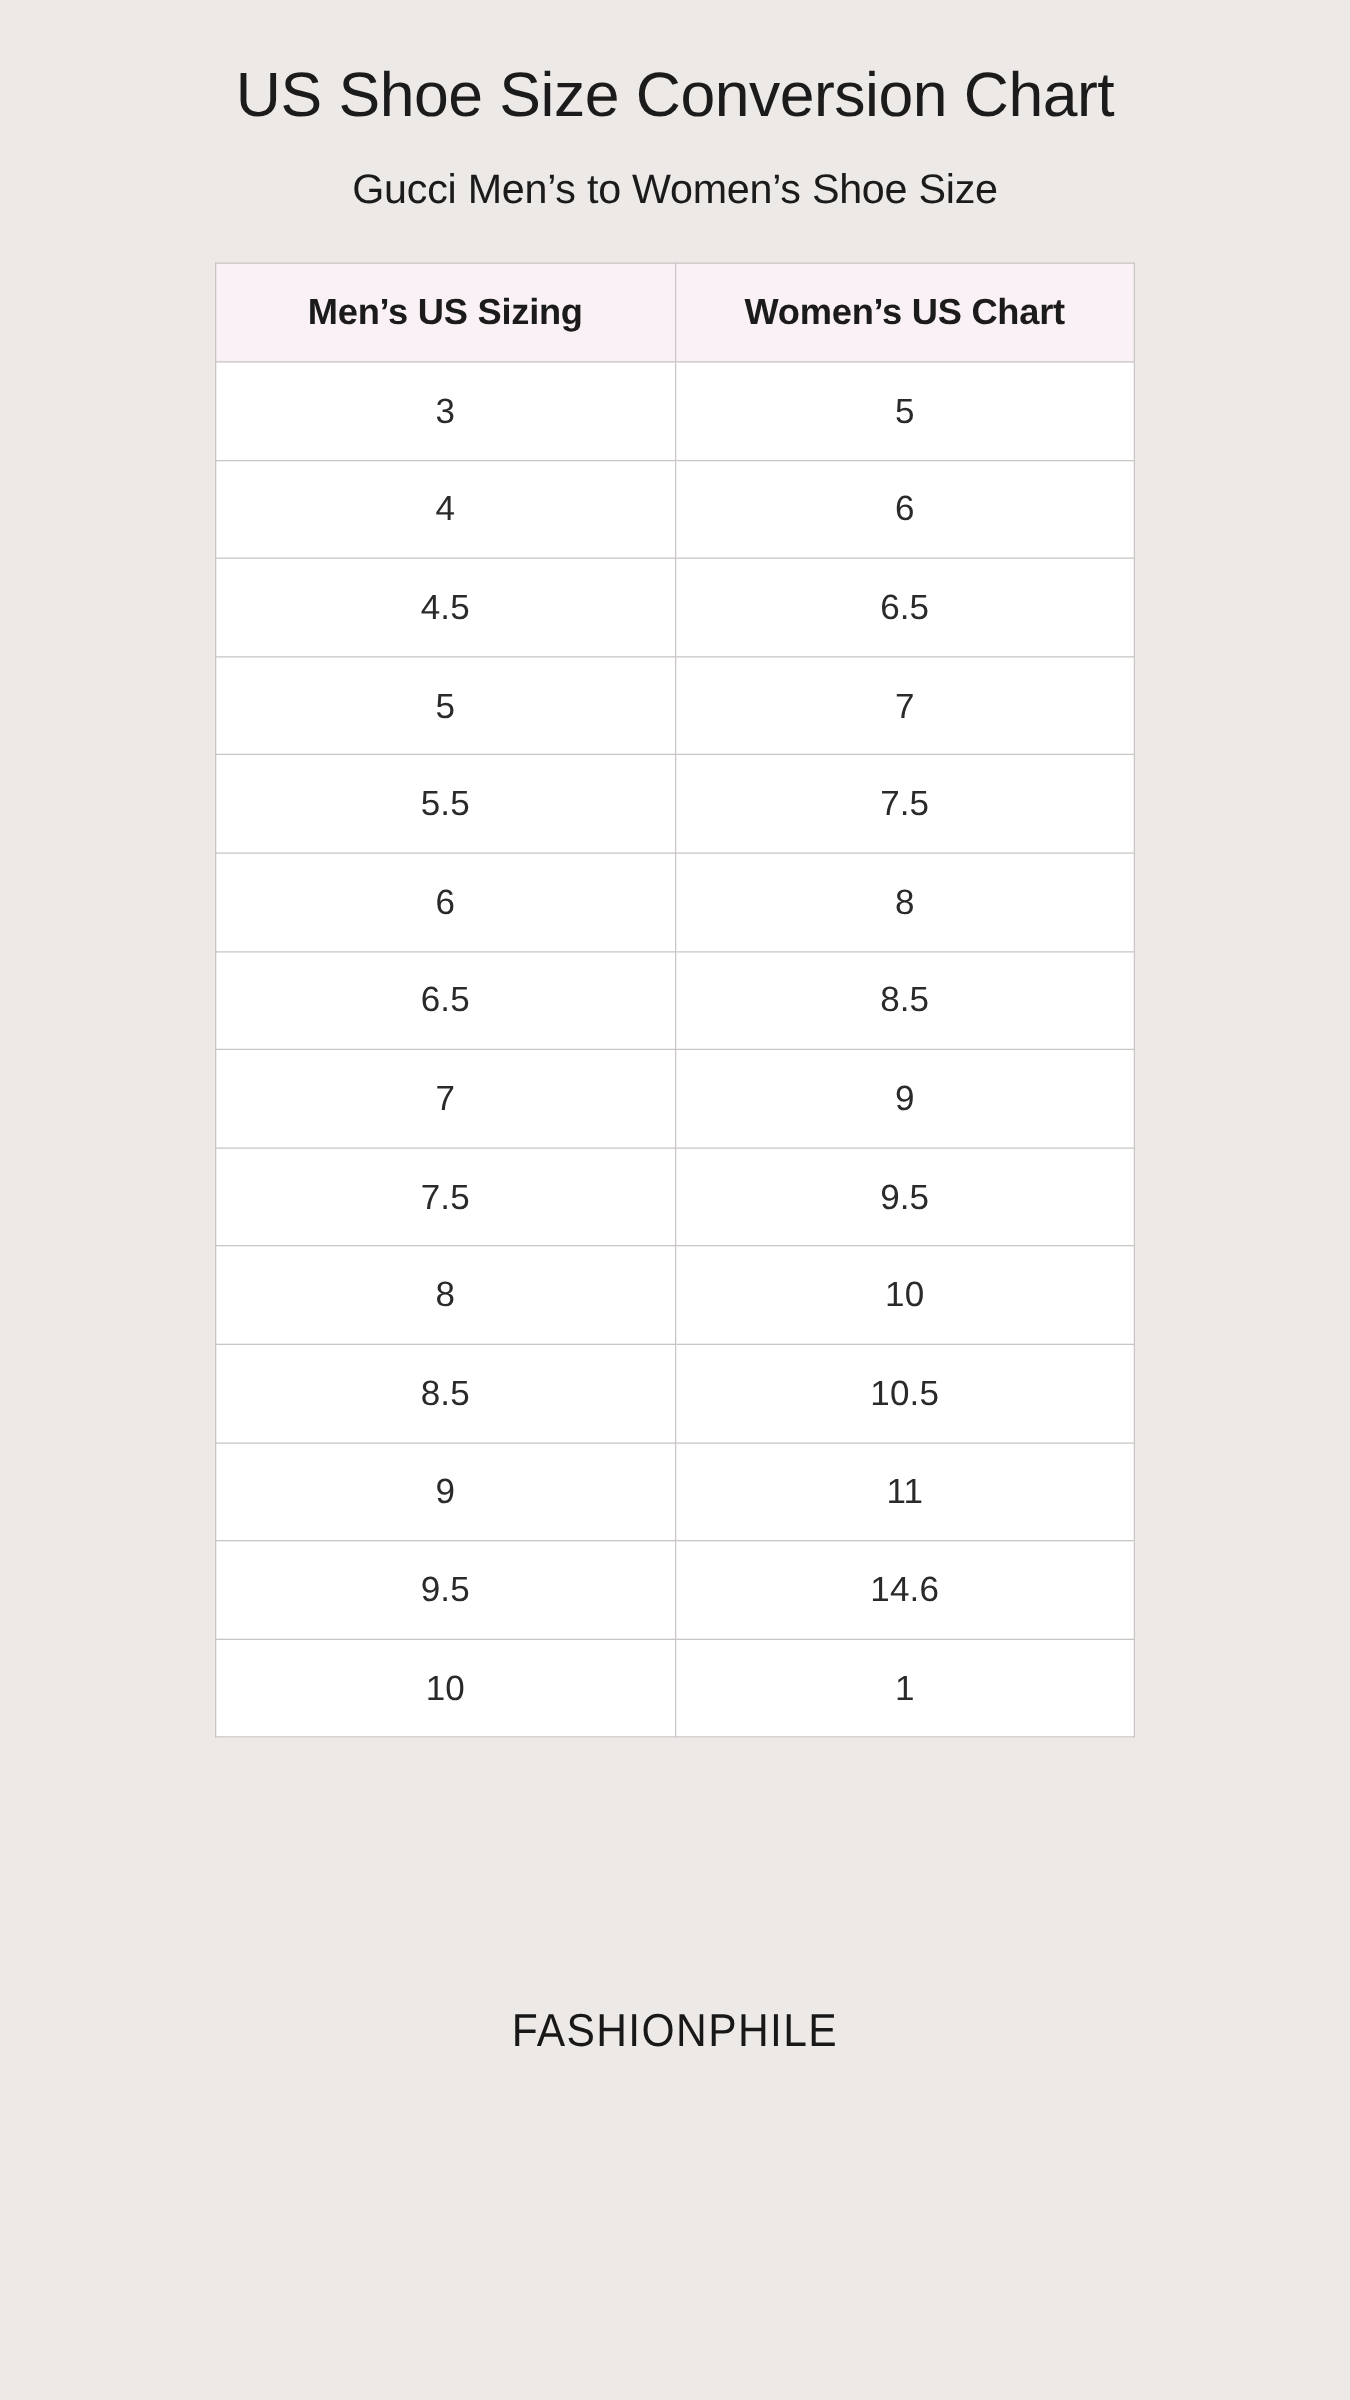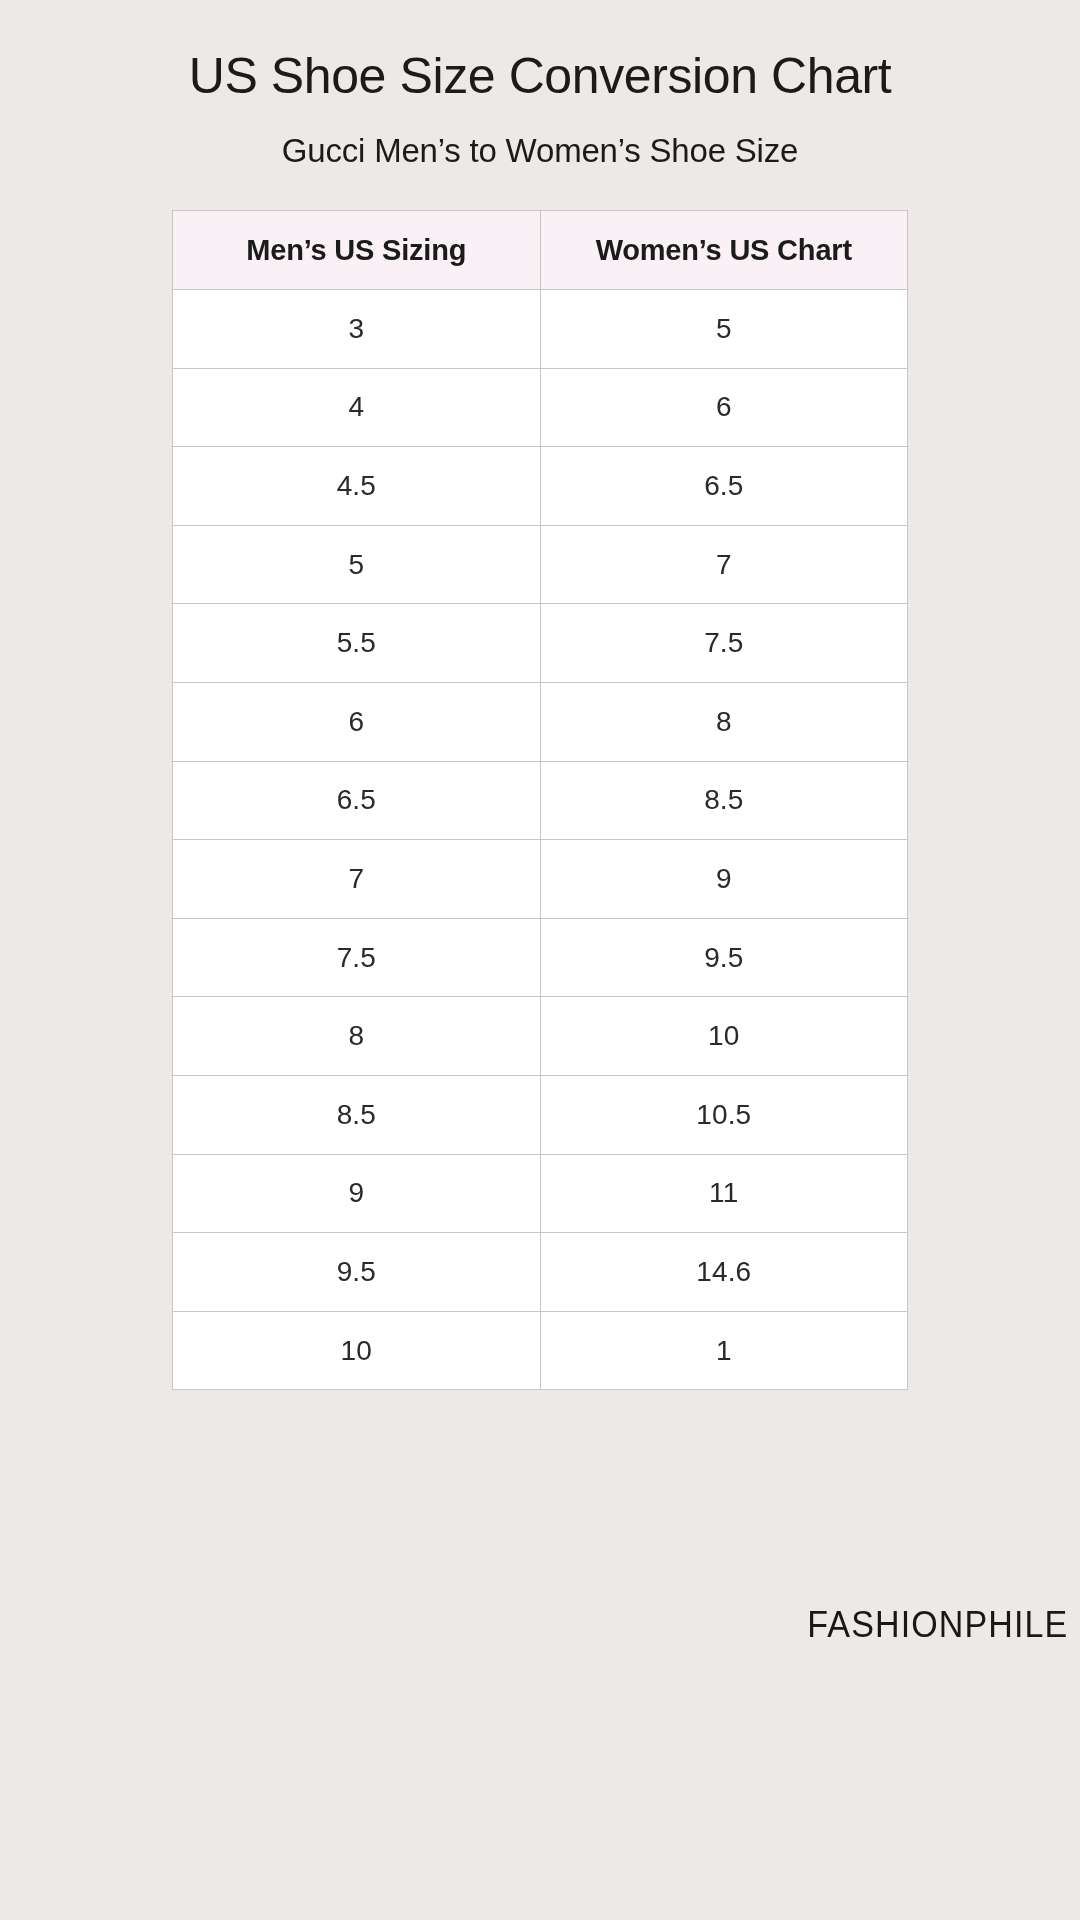--- a/index.html
+++ b/index.html
@@ -81,21 +81,21 @@
     color: #2A2A2A;
     letter-spacing: 0.1px;
   }
 
   
   .footer {
     flex: 1;
     width: 100%;
     display: flex;
     align-items: center;
-    justify-content: flex-end;
+    justify-content: center;
     padding-bottom: 60px;
   }
 
   .brand {
     font-family: "Liberation Sans", sans-serif;
     font-size: 37px;
     font-weight: 400;
     letter-spacing: 1.2px;
     color: #181818;
     transform: scaleX(0.92);

